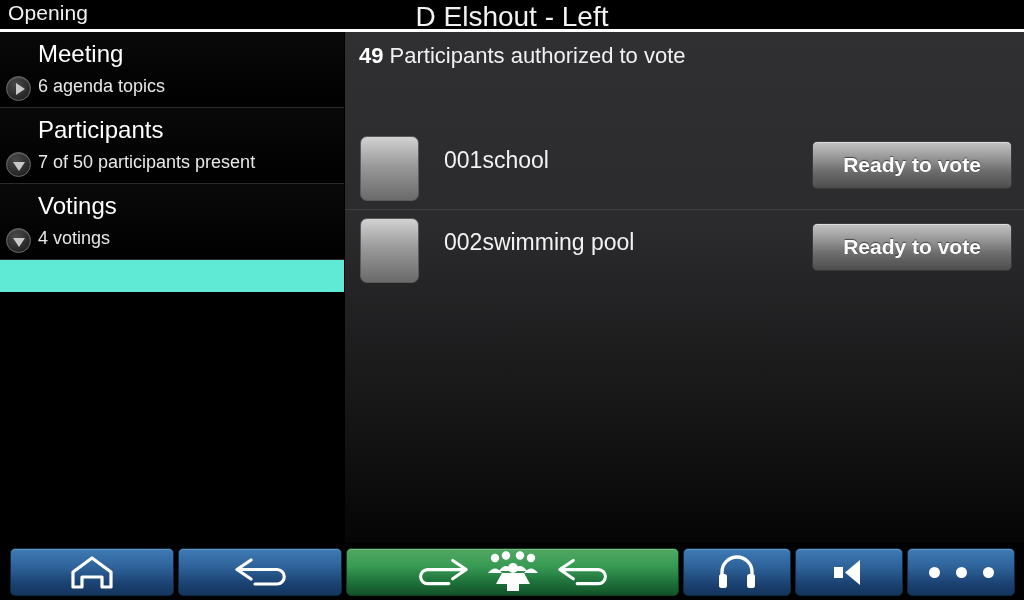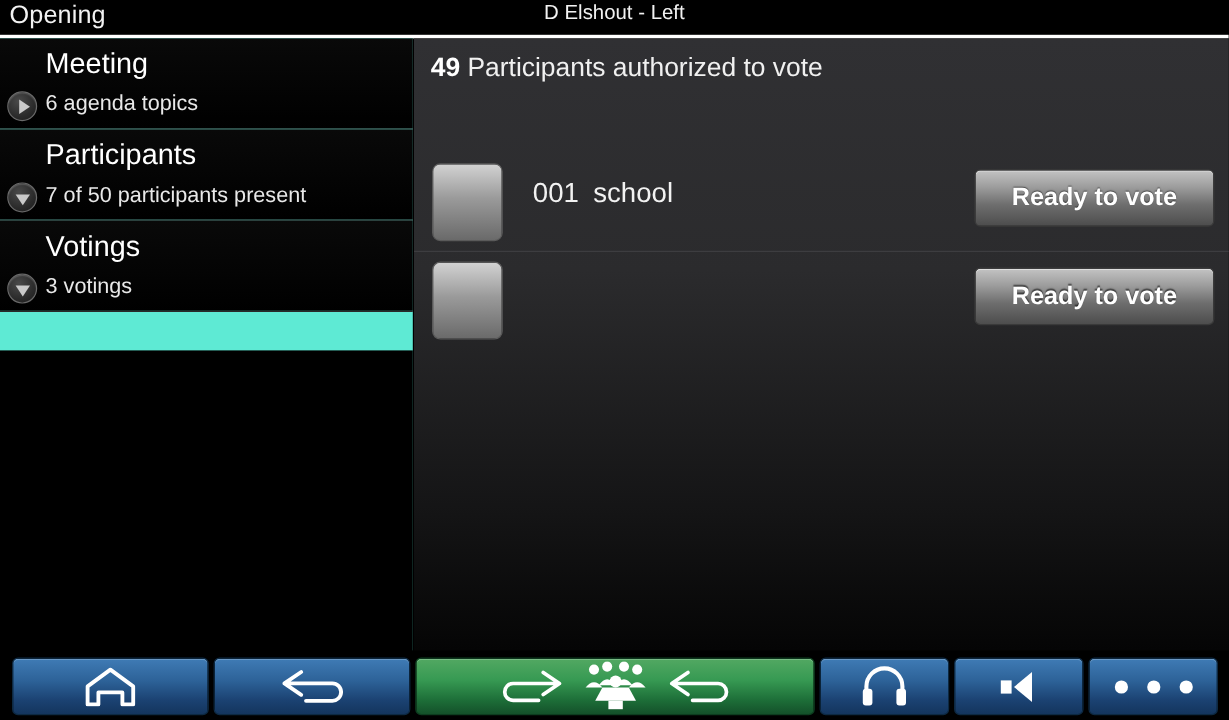--- a/index.html
+++ b/index.html
@@ -15,21 +15,21 @@
   #titlebar {
     position:absolute; left:0; top:0; width:1024px; height:40px;
     background:#000; color:#fff;
   }
   #titlebar .tb-left {
     position:absolute; left:8px; top:1px;
     font-size:21px; letter-spacing:0.1px; color:#f2f2f2;
   }
   #titlebar .tb-center {
     position:absolute; left:0; top:1px; width:1024px; text-align:center;
-    font-size:17px; color:#f2f2f2;
+    font-size:28px; color:#f2f2f2;
   }
   #titlebar .tb-right {
     position:absolute; right:10px; top:1px;
     font-size:21px; color:#f2f2f2;
   }
   #titlebar-rule {
     position:absolute; left:0; top:29px; width:1024px; height:3px;
     background:#ffffff;
   }
 
@@ -124,21 +124,21 @@
   .vote-thumb {
     position:absolute; left:15px; top:8px;
     width:59px; height:65px; border-radius:7px;
     background:linear-gradient(to bottom,#d2d2d2 0%, #9a9a9a 45%, #6a6a6a 100%);
     border:1px solid #5a5a5a;
   }
   .vote-label {
     position:absolute; left:99px; top:19px;
     font-size:23px; color:#f2f2f2; white-space:nowrap;
   }
-  .vote-label .idx { margin-right:12px; }
+  .vote-label .idx { }
   .vote-btn {
     position:absolute; right:12px; top:13px;
     width:200px; height:48px; border-radius:5px;
     background:linear-gradient(to bottom,#c3c3c3 0%, #9d9d9d 30%, #6e6e6e 62%, #4d4d4d 100%);
     border:1px solid #3a3a3a;
     box-shadow:inset 0 1px 0 rgba(255,255,255,0.45);
     color:#ffffff; font-size:21px; font-weight:bold;
     display:flex; align-items:center; justify-content:center;
     text-shadow:0 -1px 1px rgba(0,0,0,0.55);
     cursor:pointer;
@@ -201,21 +201,21 @@
         </div>
       <div class="side-title">Participants</div>
       <div class="side-sub">7 of 50 participants present</div>
     </div>
 
     <div class="side-item">
       <div class="side-toggle down">
           <span class="tri"></span>
         </div>
       <div class="side-title">Votings</div>
-      <div class="side-sub">3 votings</div>
+      <div class="side-sub">4 votings</div>
     </div>
 
     <div id="sidebar-fill"></div>
   </div>
 
   <div id="panel">
 
     <div id="panel-header">
       <div id="panel-title">
         <span class="num">49</span><span> Participants authorized to vote</span>
@@ -228,20 +228,23 @@
       <div class="vote-row">
         <div class="vote-thumb"></div>
         <div class="vote-label">
           <span class="idx">001</span><span>school</span>
         </div>
         <div class="vote-btn">Ready to vote</div>
       </div>
 
       <div class="vote-row">
         <div class="vote-thumb"></div>
+        <div class="vote-label">
+          <span class="idx">002</span><span>swimming pool</span>
+        </div>
         <div class="vote-btn">Ready to vote</div>
       </div>
 
     </div>
   </div>
 
   <div id="toolbar">
 
     <div id="btn-home" class="tb-btn tb-blue">
       <svg width="46" height="34" viewBox="0 0 46 34">

